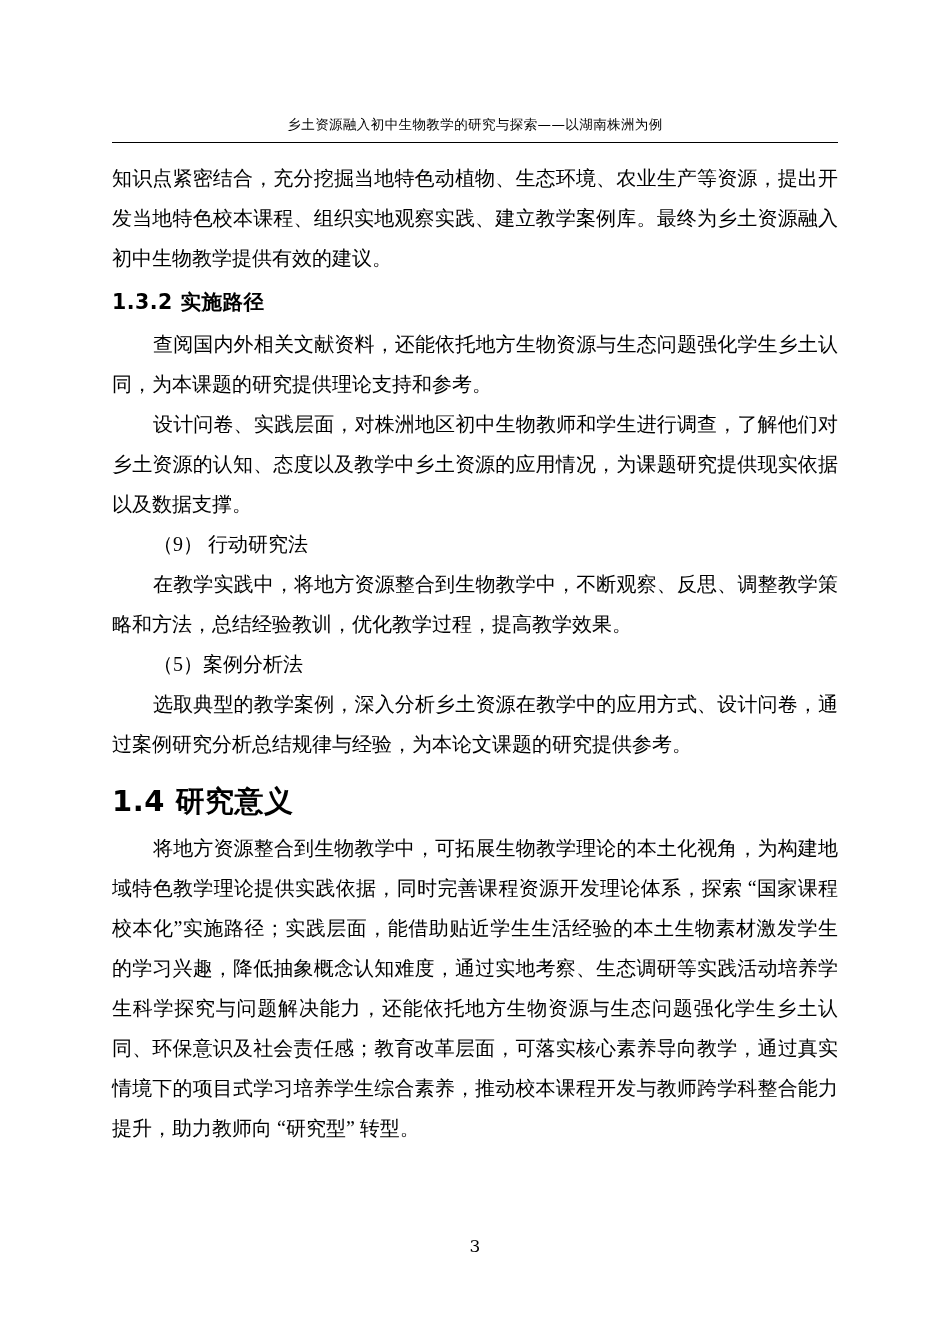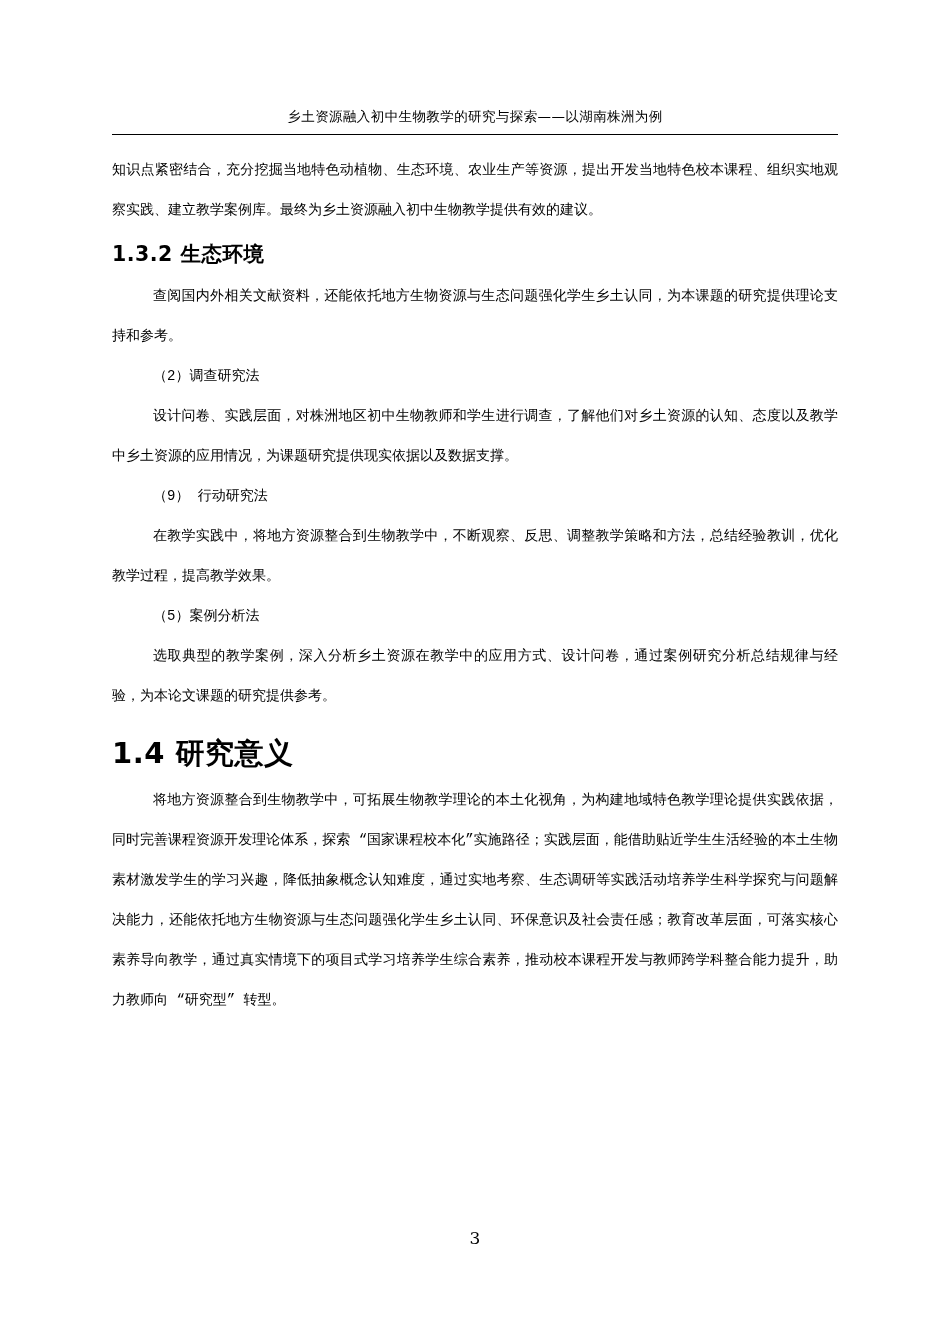--- a/index.html
+++ b/index.html
@@ -14,20 +14,21 @@
     color: #000000;
     position: relative;
     overflow: hidden;
   }
   .page {
     position: relative;
     width: 950px;
     height: 988px;
     box-sizing: border-box;
     padding: 16px;
+    margin-top: 8px;
   }
   .header {
     position: absolute;
     top: 108px;
     left: 112px;
     width: 726px;
     text-align: center;
     font-size: 13.5px;
     font-family: "DejaVu Sans", "Liberation Sans", sans-serif;
     letter-spacing: 0.4px;
@@ -42,25 +43,25 @@
     border-top: 1.6px solid #000;
   }
   .content {
     position: absolute;
     top: 150px;
     left: 112px;
     width: 726px;
   }
   p {
     margin: 0;
-    font-size: 14px;
+    font-size: 20px;
     line-height: 40px;
     text-align: justify;
     text-justify: inter-ideograph;
-    font-family: Liberation Mono, monospace;
+    font-family: Liberation Serif, serif;
   }
   p.body-first {
     text-indent: 0;
   }
   p.indent2 {
     text-indent: 41px;
   }
   p.indent-sub {
     text-indent: 41px;
   }
@@ -95,25 +96,24 @@
 
 <div class="page">
 
   <div class="header">乡土资源融入初中生物教学的研究与探索——以湖南株洲为例</div>
   <div class="header-rule"></div>
 
   <div class="content">
 
     <p class="body-first">知识点紧密结合，充分挖掘当地特色动植物、生态环境、农业生产等资源，提出开发当地特色校本课程、组织实地观察实践、建立教学案例库。最终为乡土资源融入初中生物教学提供有效的建议。</p>
 
-    <h3 class="sub-head">1.3.2 生态环境</h3>
+    <h3 class="sub-head">1.3.2 实施路径</h3>
 
     <p class="indent-sub">查阅国内外相关文献资料，还能依托地方生物资源与生态问题强化学生乡土认同，为本课题的研究提供理论支持和参考。</p>
 
-    <p class="indent2">（2）调查研究法</p>
     <p class="indent-sub">设计问卷、实践层面，对株洲地区初中生物教师和学生进行调查，了解他们对乡土资源的认知、态度以及教学中乡土资源的应用情况，为课题研究提供现实依据以及数据支撑。</p>
 
     <p class="indent2">（9） 行动研究法</p>
     <p class="indent-sub">在教学实践中，将地方资源整合到生物教学中，不断观察、反思、调整教学策略和方法，总结经验教训，优化教学过程，提高教学效果。</p>
 
     <p class="indent2">（5）案例分析法</p>
     <p class="indent-sub">选取典型的教学案例，深入分析乡土资源在教学中的应用方式、设计问卷，通过案例研究分析总结规律与经验，为本论文课题的研究提供参考。</p>
 
     <h2 class="section-head">1.4 研究意义</h2>
 

